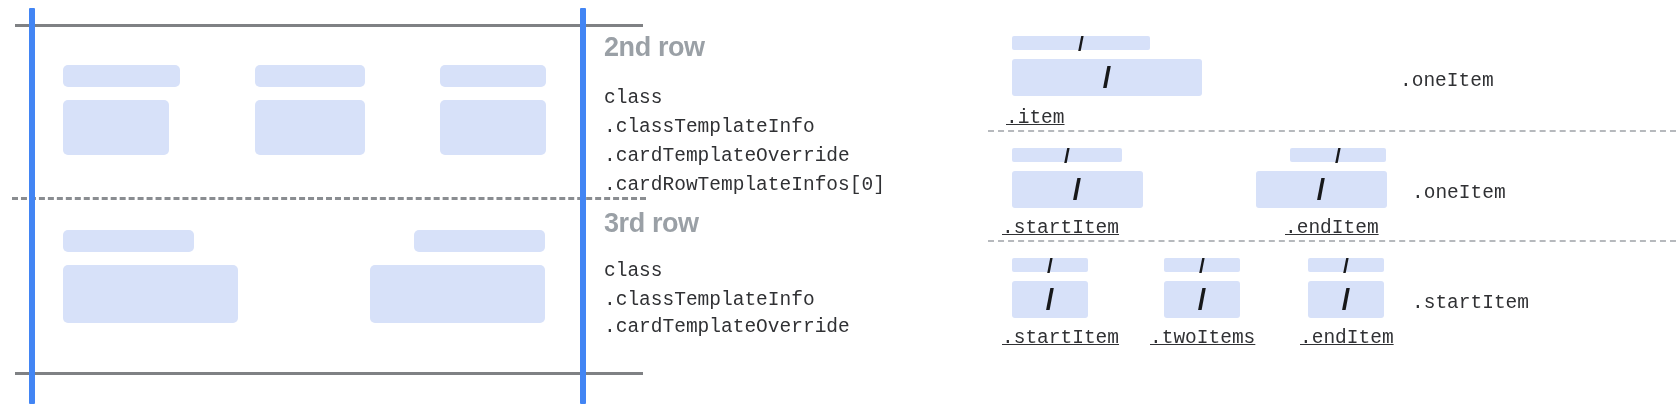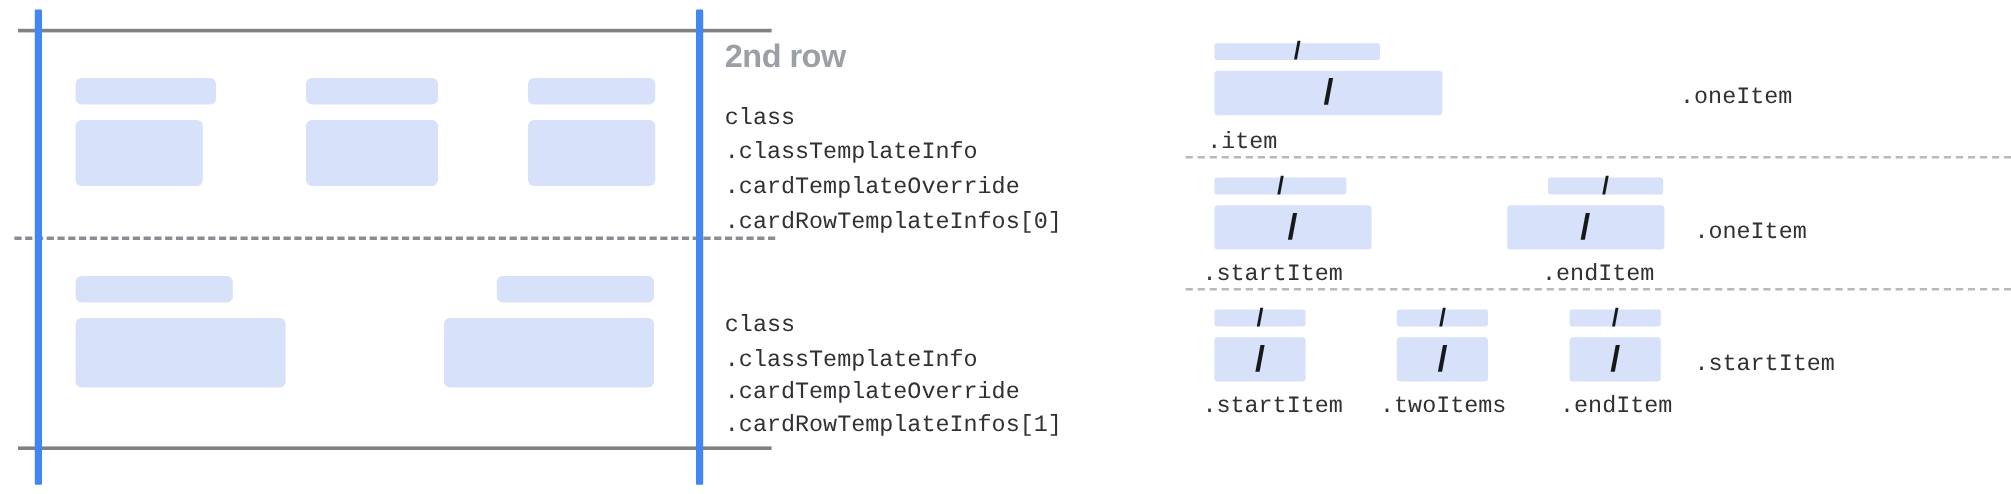--- a/index.html
+++ b/index.html
@@ -120,20 +120,21 @@
   }
   .slash-sm { font-size: 21px; }
   .slash-lg { font-size: 30px; }
 
   .mono-label {
     position: absolute;
     font-family: "Liberation Mono", "DejaVu Sans Mono", monospace;
     font-size: 19.5px;
     color: #303134;
     white-space: nowrap;
+    text-decoration: underline;
   }
   .group-label {
     position: absolute;
     font-family: "Liberation Mono", "DejaVu Sans Mono", monospace;
     font-size: 19.5px;
     color: #303134;
     white-space: nowrap;
     text-align: right;
   }
 </style>
@@ -168,24 +169,24 @@
   </div>
 
   <div id="text-column">
 
     <div class="row-heading" style="top:32px;">2nd row</div>
     <div class="row-code" style="top:72px;">class</div>
     <div class="row-code" style="top:101px;">.classTemplateInfo</div>
     <div class="row-code" style="top:130px;">.cardTemplateOverride</div>
     <div class="row-code" style="top:159px;">.cardRowTemplateInfos[0]</div>
 
+    <div class="row-heading" style="top:208px;">3rd row</div>
     <div class="row-code" style="top:245px;">class</div>
     <div class="row-code" style="top:274px;">.classTemplateInfo</div>
     <div class="row-code" style="top:301px;">.cardTemplateOverride</div>
-    <div class="row-code" style="top:328px;">.cardRowTemplateInfos[1]</div>
   </div>
 
   <div id="right-diagram">
 
     <div class="r-bar-top" style="left:52px; top:36px; width:138px; height:14px;"></div>
     <span class="slash slash-sm" style="left:121px; top:43px;">/</span>
 
     <div class="r-bar-main" style="left:52px; top:59px; width:190px; height:37px;"></div>
     <span class="slash slash-lg" style="left:147px; top:78px;">/</span>
 

